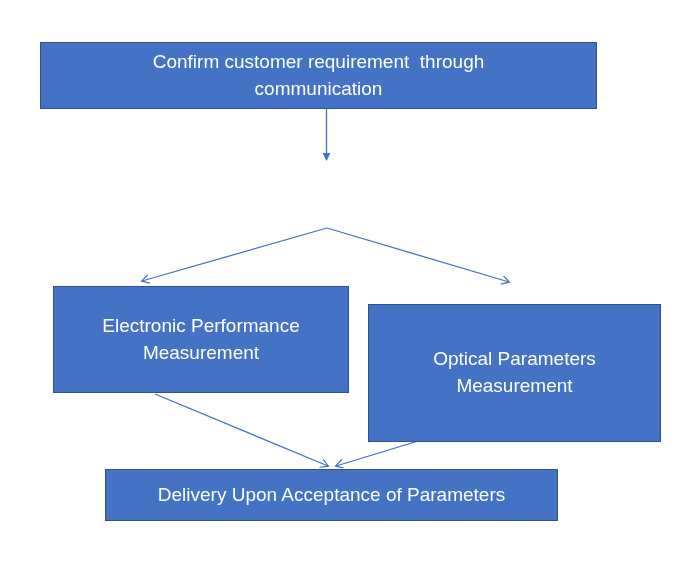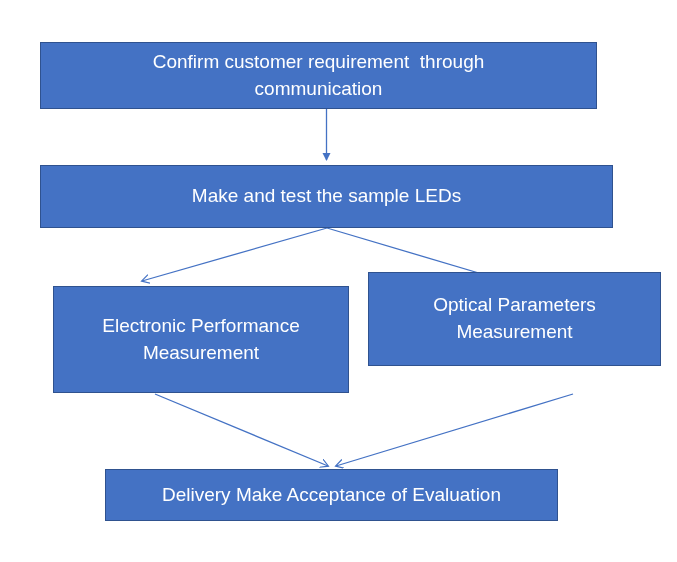--- a/index.html
+++ b/index.html
@@ -45,21 +45,21 @@
     stroke-width: 1.3;
     fill: none;
   }
   .mk-fill { fill: var(--arrow, #4472C4); }
   .mk-open { fill: none; stroke: var(--arrow, #4472C4); stroke-width: 1.2; }
 
   
   #node-confirm    { left: 40px;  top: 42px;  width: 557px; height: 67px; }
   #node-make-test  { left: 40px;  top: 165px; width: 573px; height: 63px; }
   #node-electronic { left: 9px;   top: 286px; width: 296px; height: 107px; margin-left: 44px; }
-  #node-optical    { left: 368px; top: 272px; width: 293px; height: 94px; }
+  #node-optical    { left: 368px; top: 304px; width: 293px; height: 138px; }
   #node-delivery   { left: 105px; top: 469px; width: 453px; height: 52px; }
 </style>
 </head>
 <body>
 
 <div id="canvas">
 
   <svg id="connector-layer" viewBox="0 0 677 562" xmlns="http://www.w3.org/2000/svg">
     <defs>
       <marker id="arrow-filled" markerWidth="12" markerHeight="12" refX="7" refY="4" orient="auto" markerUnits="userSpaceOnUse">
@@ -74,31 +74,28 @@
     <line class="connector" x1="327" y1="228" x2="509" y2="282" marker-end="url(#arrow-open)"></line>
     <line class="connector" x1="155" y1="394" x2="328" y2="466" marker-end="url(#arrow-open)"></line>
     <line class="connector" x1="573" y1="394" x2="336" y2="466" marker-end="url(#arrow-open)"></line>
   </svg>
 
   <div class="node" id="node-confirm">
     <span class="label">Confirm customer requirement  through
 communication</span>
   </div>
 
-  <div class="node" id="node-make-test">
-    <span class="label">Make and test the sample LEDs</span>
-  </div>
 
   <div class="node" id="node-electronic">
     <span class="label">Electronic Performance
 Measurement</span>
   </div>
 
   <div class="node" id="node-optical">
     <span class="label">Optical Parameters
 Measurement</span>
   </div>
 
   <div class="node" id="node-delivery">
-    <span class="label">Delivery Make Acceptance of Evaluation</span>
+    <span class="label">Delivery Upon Acceptance of Parameters</span>
   </div>
 
 </div>
 
 </body></html>

